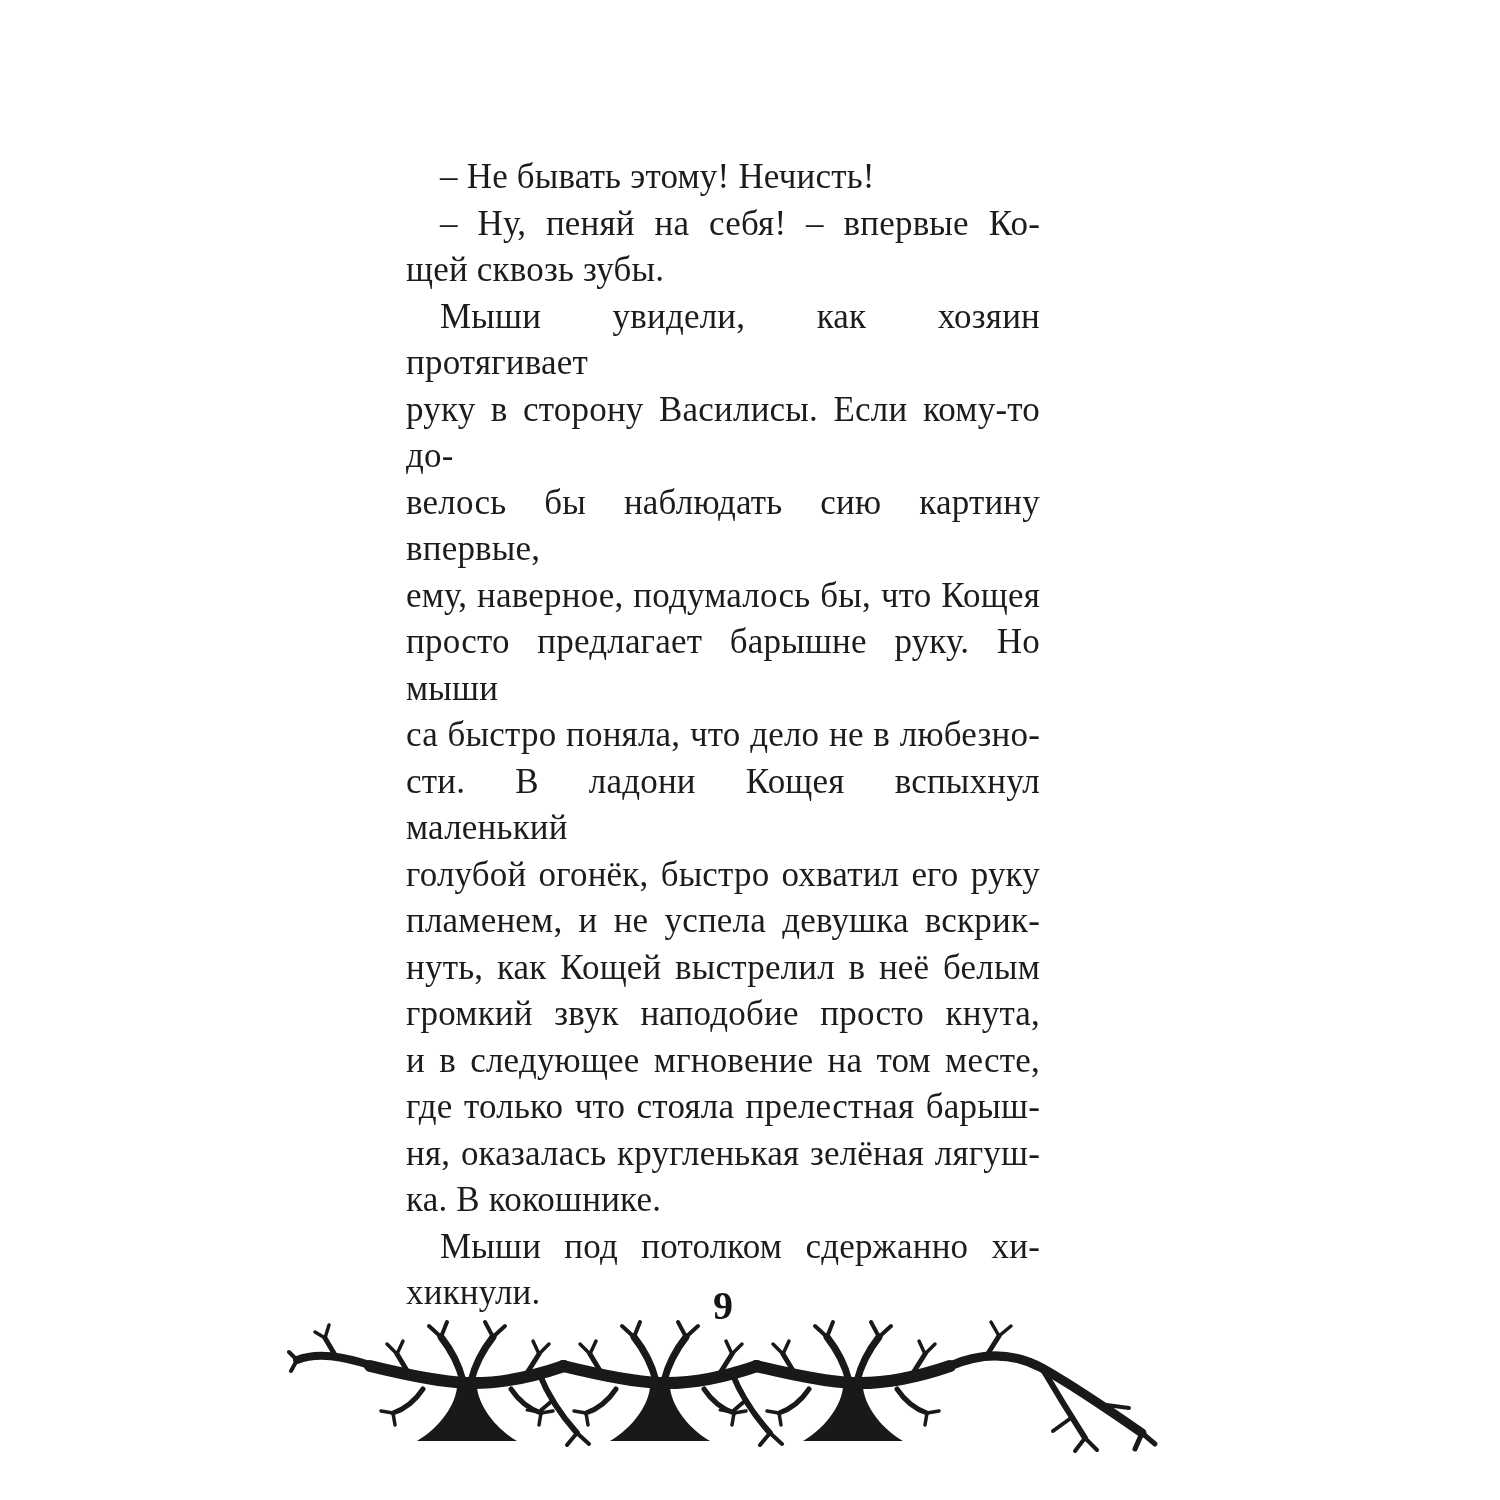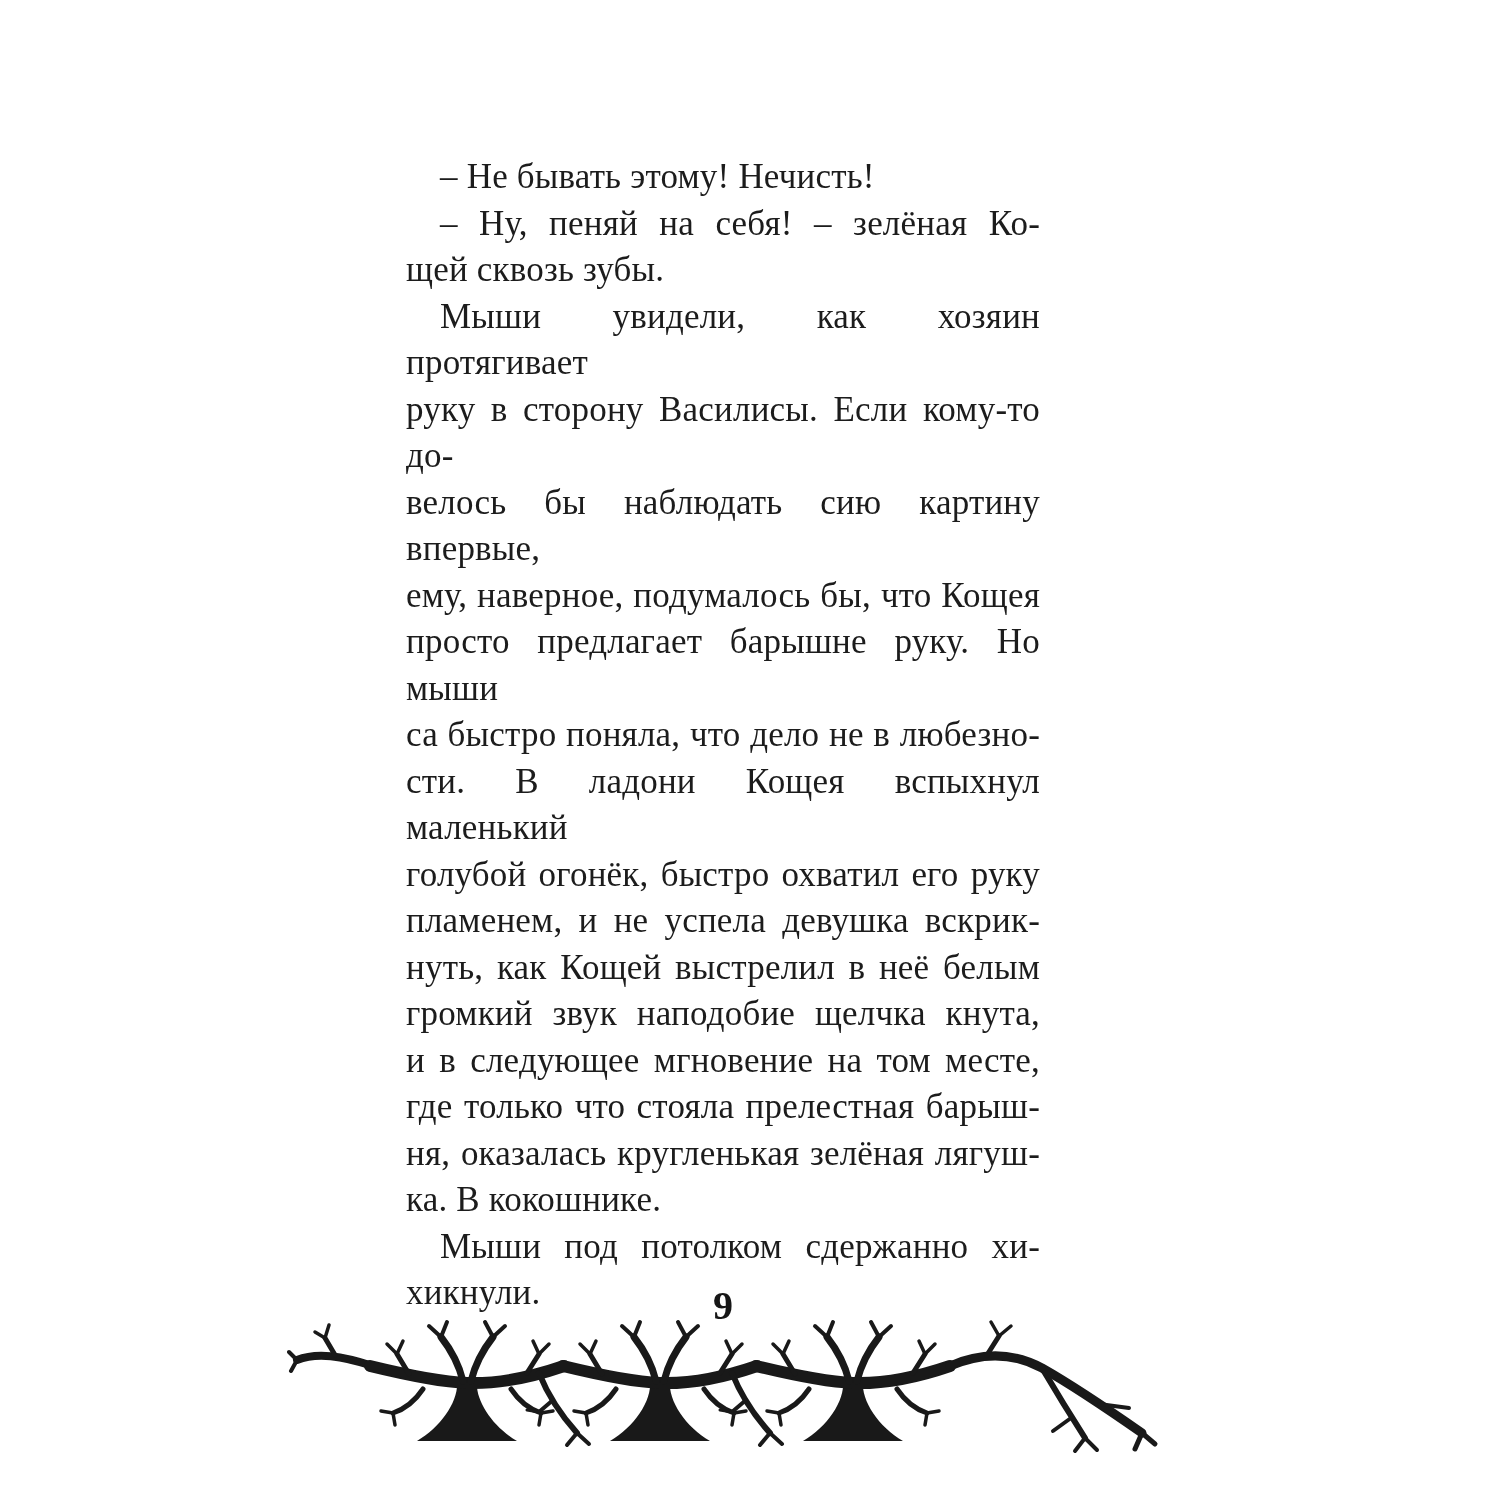--- a/index.html
+++ b/index.html
@@ -64,37 +64,37 @@
 </head>
 <body>
 
 <div class="sheet">
 
   <div class="text-block" id="text-block">
       <div class="paragraph">
         <div class="line indent last">– Не бывать этому! Нечисть!</div>
       </div>
       <div class="paragraph">
-        <div class="line indent">– Ну, пеняй на себя! – зелёная Ко-</div>
+        <div class="line indent">– Ну, пеняй на себя! – впервые Ко-</div>
         <div class="line last">щей сквозь зубы.</div>
       </div>
       <div class="paragraph">
         <div class="line indent">Мыши увидели, как хозяин протягивает</div>
         <div class="line">руку в сторону Василисы. Если кому-то до-</div>
         <div class="line">велось бы наблюдать сию картину впервые,</div>
         <div class="line">ему, наверное, подумалось бы, что Кощея</div>
         <div class="line">просто предлагает барышне руку. Но мыши</div>
         <div class="line">са быстро поняла, что дело не в любезно-</div>
         <div class="line">сти. В ладони Кощея вспыхнул маленький</div>
         <div class="line">голубой огонёк, быстро охватил его руку</div>
         <div class="line">пламенем, и не успела девушка вскрик-</div>
         <div class="line">нуть, как Кощей выстрелил в неё белым</div>
       </div>
       <div class="paragraph">
-        <div class="line">громкий звук наподобие щелчка кнута,</div>
+        <div class="line">громкий звук наподобие просто кнута,</div>
         <div class="line">и в следующее мгновение на том месте,</div>
         <div class="line">где только что стояла прелестная барыш-</div>
         <div class="line">ня, оказалась кругленькая зелёная лягуш-</div>
         <div class="line last">ка. В кокошнике.</div>
       </div>
       <div class="paragraph">
         <div class="line indent">Мыши под потолком сдержанно хи-</div>
         <div class="line last">хикнули.</div>
       </div>
     </div>

